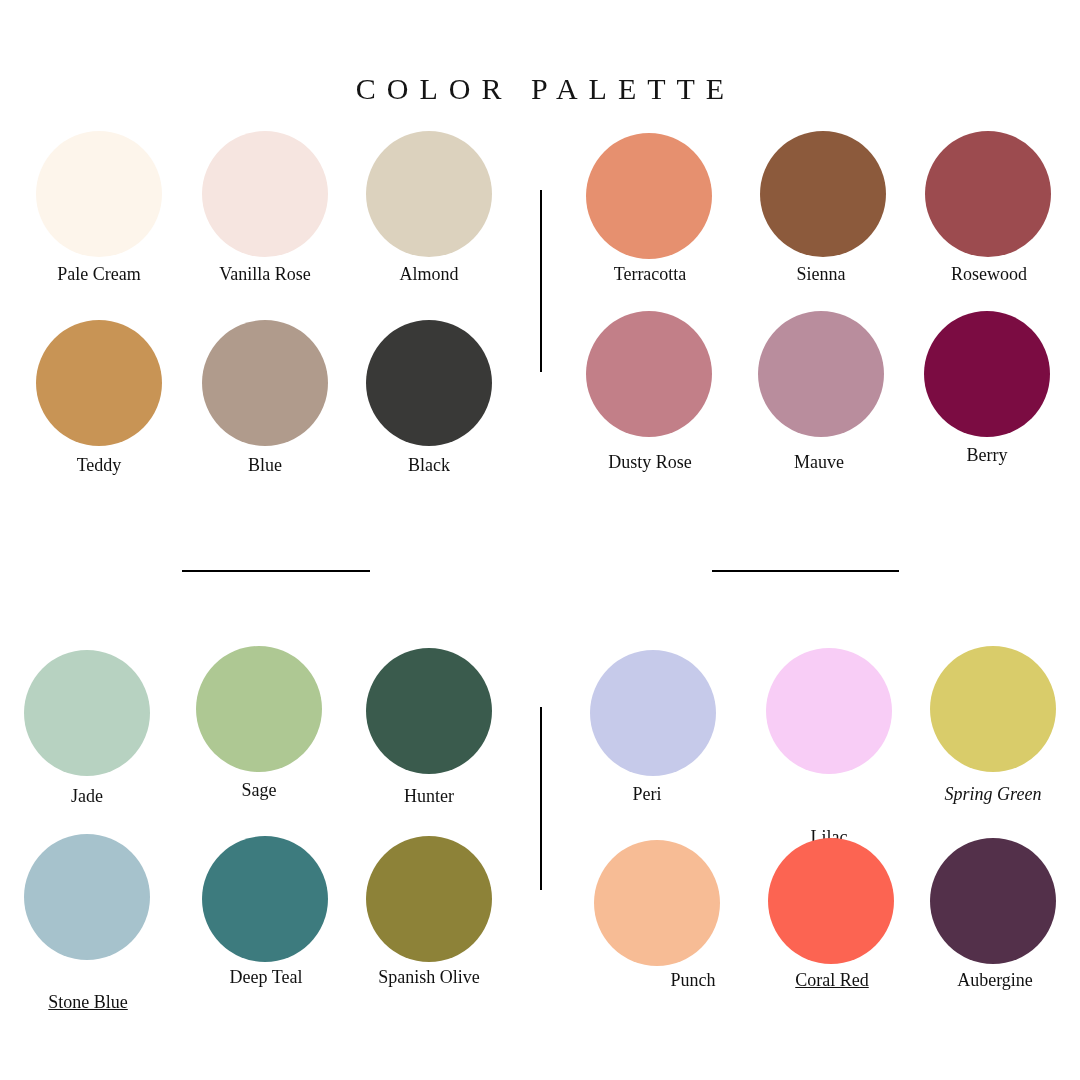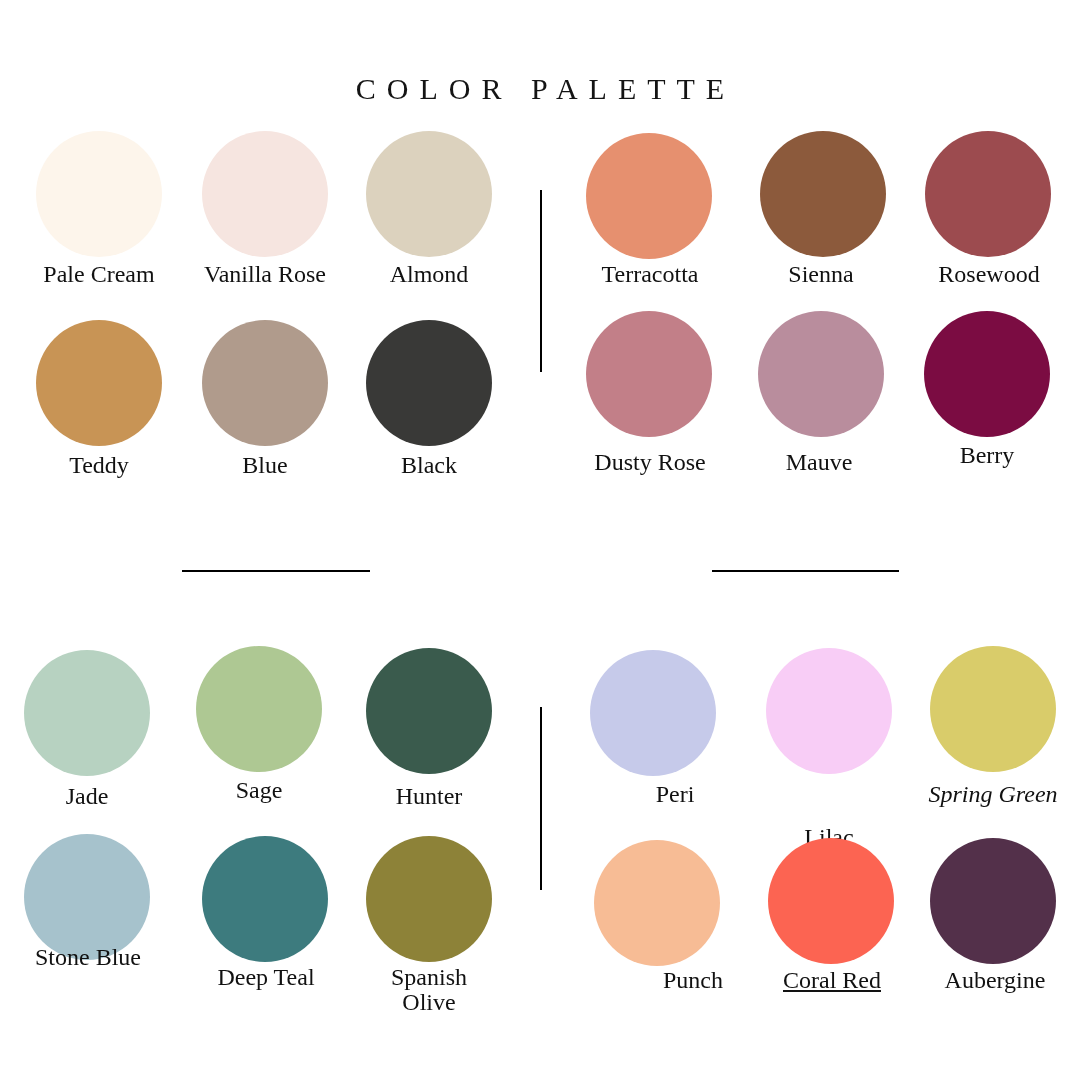--- a/index.html
+++ b/index.html
@@ -43,21 +43,21 @@
     position: absolute;
     text-align: center;
   }
   .swatch-dot {
     border-radius: 50%;
     display: block;
     margin: 0 auto;
   }
   .swatch-label {
     display: block;
-    font-size: 24px;
+    font-size: 18px;
     line-height: 25px;
     color: #111111;
     white-space: nowrap;
     font-family: "Liberation Serif", "DejaVu Serif", serif;
   }
   .swatch-label.wrap {
     white-space: normal;
     width: 120px;
     margin: 0 auto;
   }
@@ -176,41 +176,41 @@
         </div>
         <div class="swatch" style="left: 366px; top: 648px; width: 126px;">
           <span class="swatch-dot" style="width: 126px; height: 126px; background: rgb(58, 91, 77);"></span>
         </div>
         <div class="swatch" style="left: 366px; top: 784px; width: 126px;">
           <span class="swatch-label">Hunter</span>
         </div>
         <div class="swatch" style="left: 24px; top: 834px; width: 126px;">
           <span class="swatch-dot" style="width: 126px; height: 126px; background: rgb(166, 194, 204);"></span>
         </div>
-        <div class="swatch" style="left: 18px; top: 945px; width: 140px;">
+        <div class="swatch" style="left: 18px; top: 990px; width: 140px; text-decoration: underline;">
           <span class="swatch-label">Stone Blue</span>
         </div>
         <div class="swatch" style="left: 202px; top: 836px; width: 126px;">
           <span class="swatch-dot" style="width: 126px; height: 126px; background: rgb(61, 123, 126);"></span>
         </div>
         <div class="swatch" style="left: 196px; top: 965px; width: 140px;">
           <span class="swatch-label">Deep Teal</span>
         </div>
         <div class="swatch" style="left: 366px; top: 836px; width: 126px;">
           <span class="swatch-dot" style="width: 126px; height: 126px; background: rgb(141, 130, 56);"></span>
         </div>
         <div class="swatch" style="left: 369px; top: 965px; width: 120px;">
           <span class="swatch-label wrap">Spanish Olive</span>
         </div>
       </div>
       <div>
         <div class="swatch" style="left: 590px; top: 650px; width: 126px;">
           <span class="swatch-dot" style="width: 126px; height: 126px; background: rgb(198, 202, 234);"></span>
         </div>
-        <div class="swatch" style="left: 612px; top: 782px; width: 126px; text-align: center;">
+        <div class="swatch" style="left: 584px; top: 782px; width: 126px; text-align: center;">
           <span class="swatch-label">Peri</span>
         </div>
         <div class="swatch" style="left: 766px; top: 648px; width: 126px;">
           <span class="swatch-dot" style="width: 126px; height: 126px; background: rgb(248, 205, 246);"></span>
         </div>
         <div class="swatch" style="left: 766px; top: 782px; width: 126px; margin-top: 43px;">
           <span class="swatch-label">Lilac</span>
         </div>
         <div class="swatch" style="left: 930px; top: 646px; width: 126px;">
           <span class="swatch-dot" style="width: 126px; height: 126px; background: rgb(217, 204, 106);"></span>

